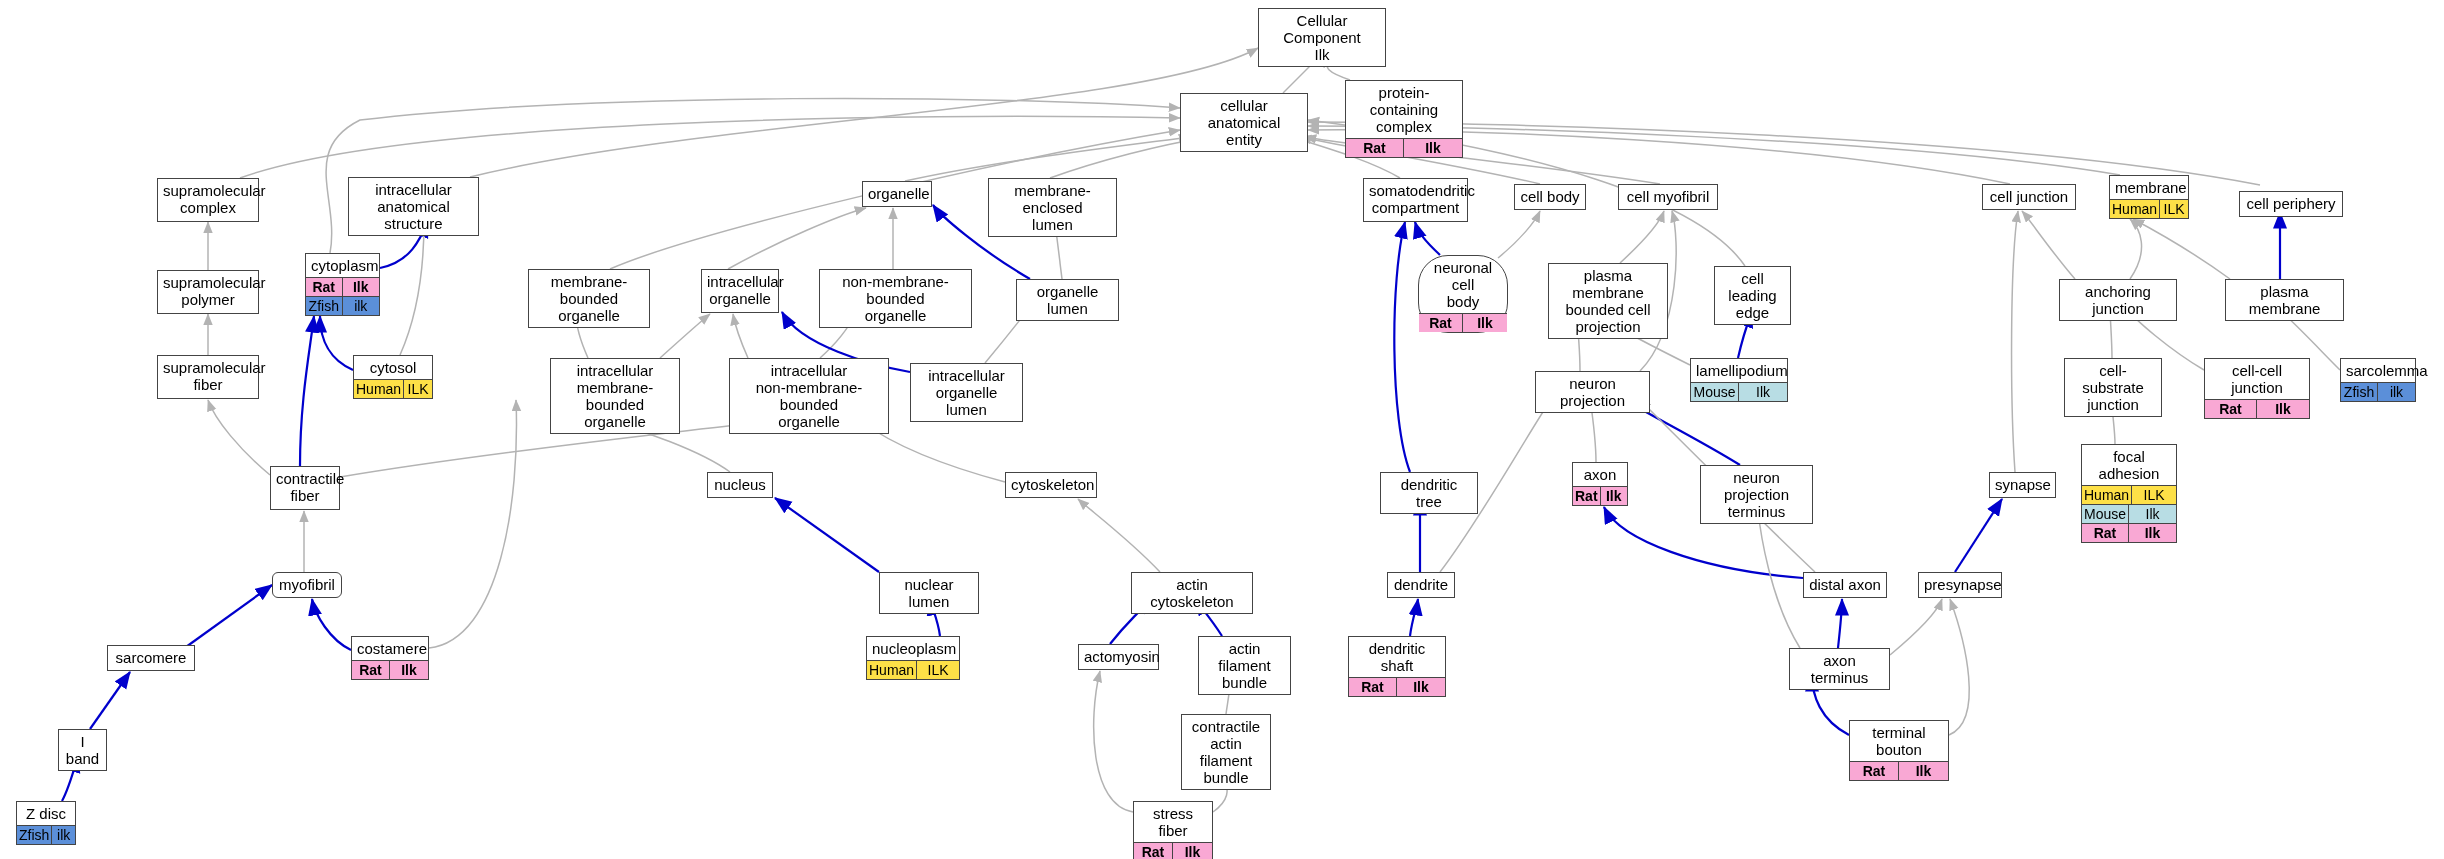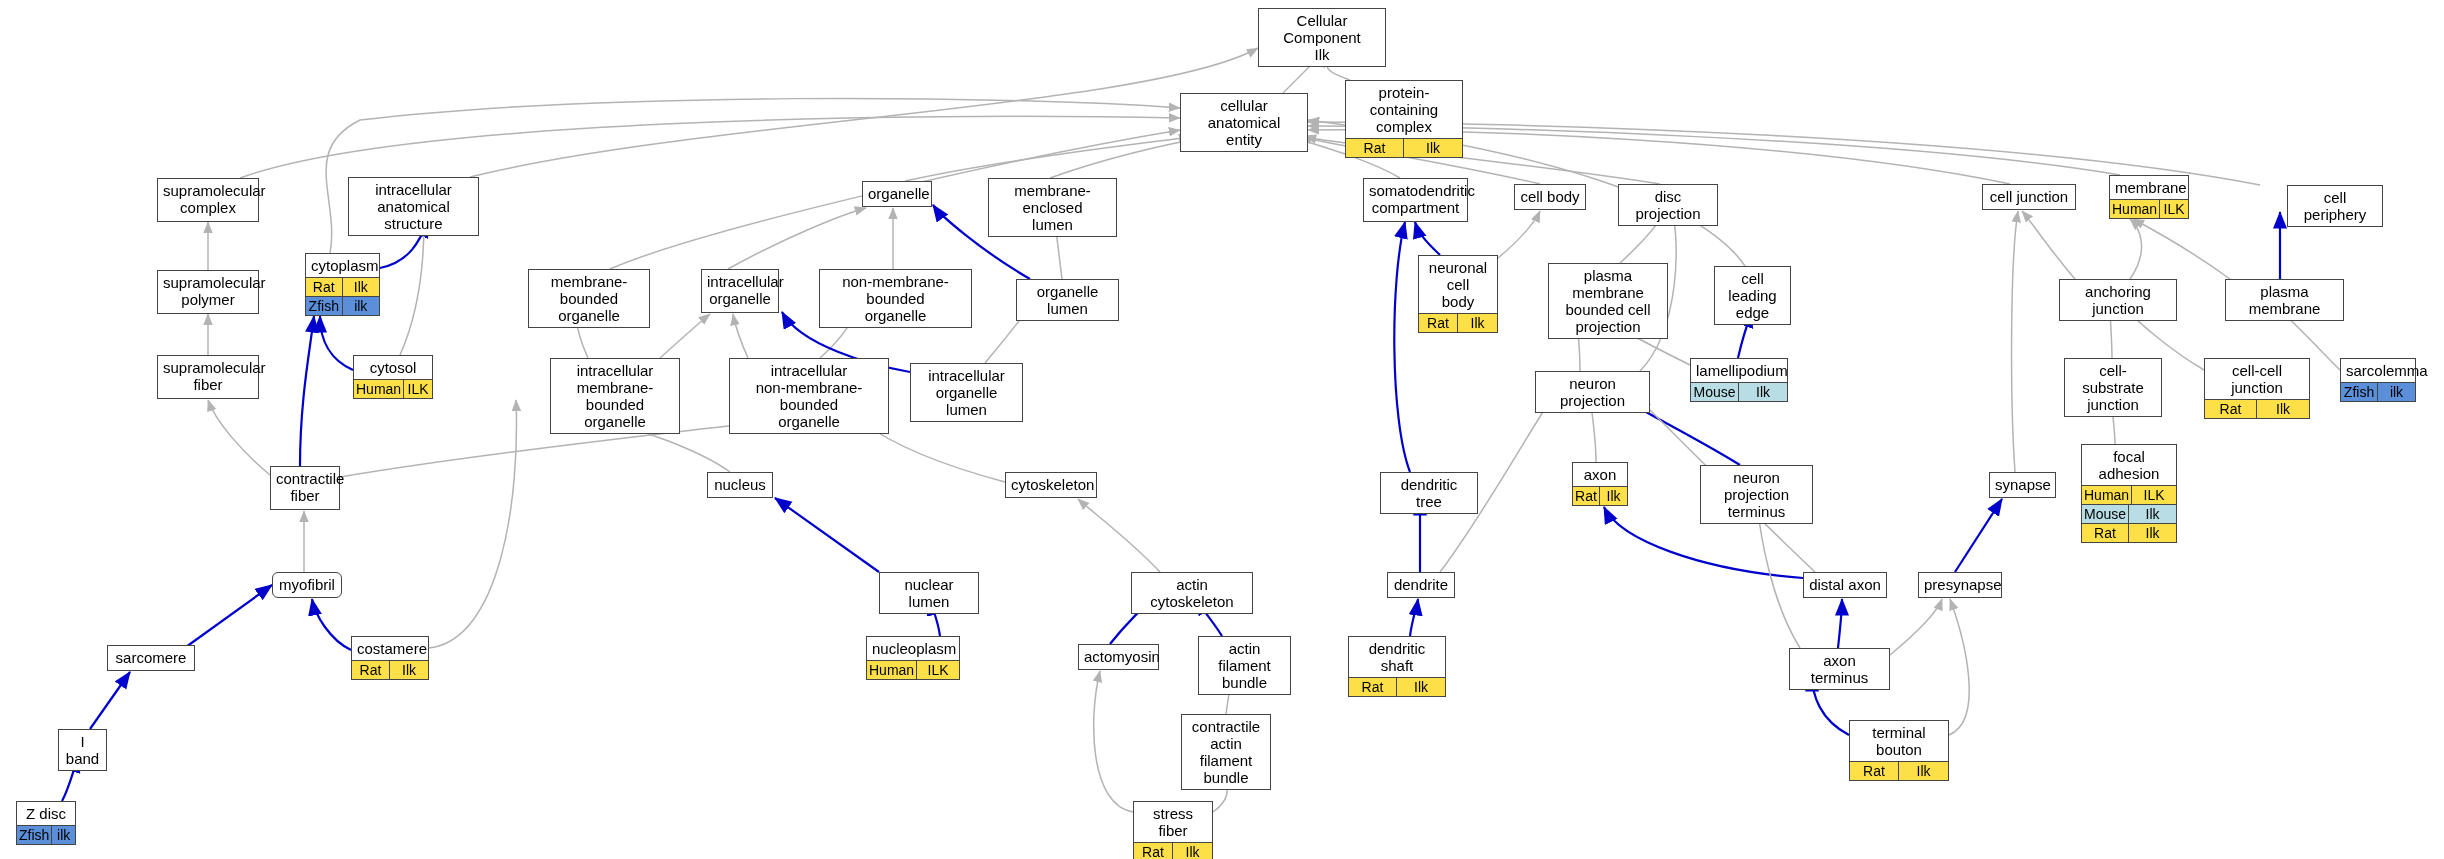--- a/index.html
+++ b/index.html
@@ -10,21 +10,21 @@
   .node .title{display:block;text-align:center;color:#000;font-size:15px;line-height:17px;
                padding:3px 5px;white-space:pre-line;}
   .node .rows{display:block;border-top:1.6px solid #444;}
   .node .row{display:flex;width:100%;border-bottom:1.6px solid #444;}
   .node .row:last-child{border-bottom:none;}
   .node .row .c{flex:1 1 50%;text-align:center;font-size:14px;line-height:16px;padding:1px 2px;
                 border-right:1.6px solid #444;box-sizing:border-box;color:#000;}
   .node .row .c:last-child{border-right:none;}
   .sp-human{background:#fde047;}
   .sp-mouse{background:#b8dde4;}
-  .sp-rat{background:#fde047;}
+  .sp-rat{background:#f9a8d4;font-weight:bold;}
   .sp-zfish{background:#5b8fd9;}
 </style>
 </head>
 <body>
 
 <div id="canvas">
   <svg class="edges" xmlns="http://www.w3.org/2000/svg">
     <defs>
       <marker id="ah-gray" markerWidth="9" markerHeight="9" refX="7.5" refY="3.2" orient="auto" markerUnits="strokeWidth">
         <path d="M0,0 L8,3.2 L0,6.4 z" fill="#b3b3b3"></path>
@@ -150,35 +150,35 @@
 lumen</span>
       </div>
       <div class="node" style="left: 1363px; top: 178px; width: 105px; min-height: 44px;">
         <span class="title">somatodendritic
 compartment</span>
       </div>
       <div class="node" style="left: 1514px; top: 184px; width: 72px; min-height: 26px;">
         <span class="title">cell body</span>
       </div>
       <div class="node" style="left: 1618px; top: 184px; width: 100px; min-height: 26px;">
-        <span class="title">disc projection</span>
+        <span class="title">cell myofibril</span>
       </div>
       <div class="node" style="left: 1982px; top: 184px; width: 94px; min-height: 26px;">
         <span class="title">cell junction</span>
       </div>
       <div class="node" style="left: 2109px; top: 175px; width: 80px; min-height: 44px;">
         <span class="title">membrane</span>
         <span class="rows">
           <span class="row">
             <span class="c sp-human">Human</span>
             <span class="c sp-human">ILK</span>
           </span>
         </span>
       </div>
-      <div class="node" style="left: 2239px; top: 185px; width: 96px; min-height: 26px; margin-left: 48px;">
+      <div class="node" style="left: 2239px; top: 191px; width: 104px; min-height: 26px;">
         <span class="title">cell periphery</span>
       </div>
       <div class="node" style="left: 305px; top: 253px; width: 75px; min-height: 61px;">
         <span class="title">cytoplasm</span>
         <span class="rows">
           <span class="row">
             <span class="c sp-rat">Rat</span>
             <span class="c sp-rat">Ilk</span>
           </span>
           <span class="row">
@@ -199,21 +199,21 @@
         <span class="title">intracellular
 organelle</span>
       </div>
       <div class="node" style="left: 819px; top: 269px; width: 153px; min-height: 44px;">
         <span class="title">non-membrane-bounded
 organelle</span>
       </div>
       <div class="node" style="left: 1016px; top: 279px; width: 103px; min-height: 26px;">
         <span class="title">organelle lumen</span>
       </div>
-      <div class="node" style="left: 1418px; top: 255px; width: 80px; min-height: 62px;">
+      <div class="node" style="left: 1418px; top: 255px; width: 90px; min-height: 62px; border-radius: 30px;">
         <span class="title">neuronal cell
 body</span>
         <span class="rows">
           <span class="row">
             <span class="c sp-rat">Rat</span>
             <span class="c sp-rat">Ilk</span>
           </span>
         </span>
       </div>
       <div class="node" style="left: 1548px; top: 263px; width: 120px; min-height: 62px;">

